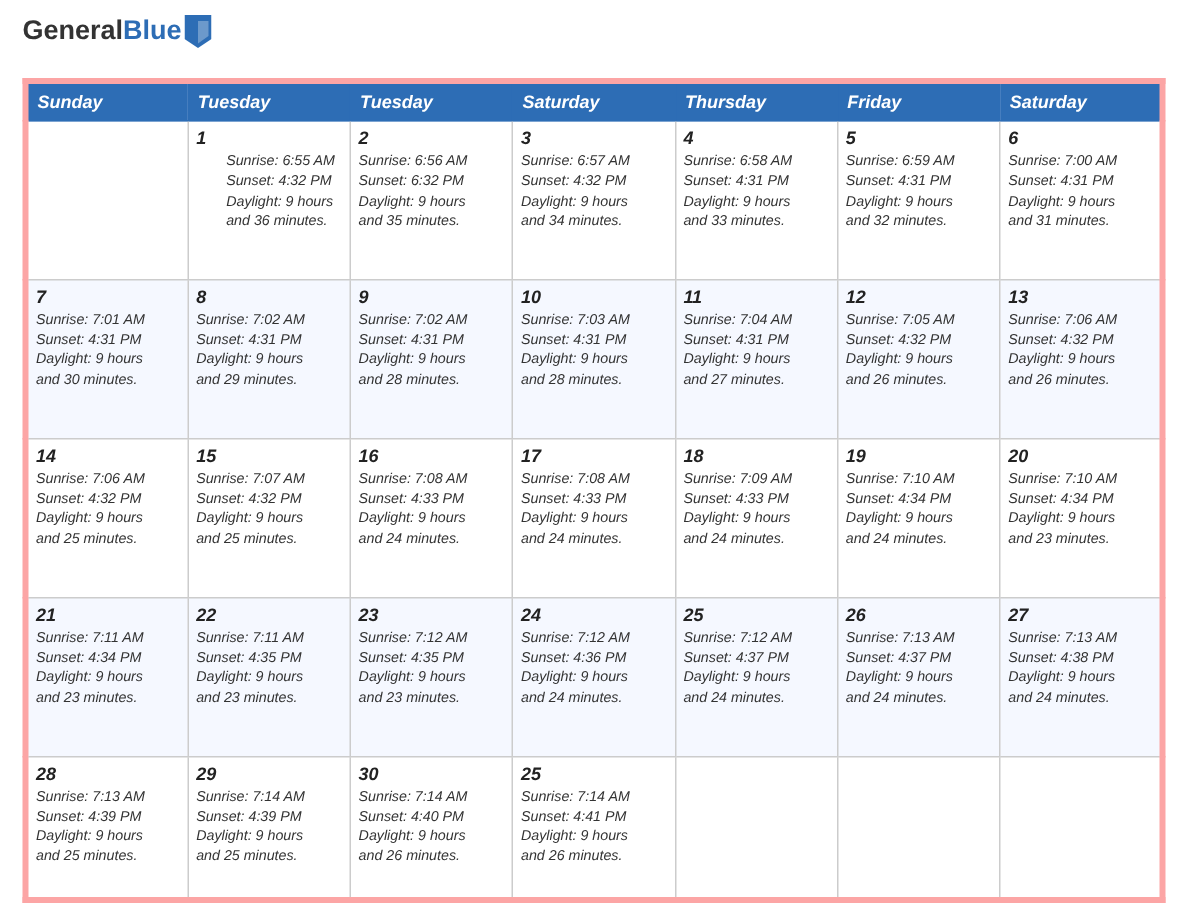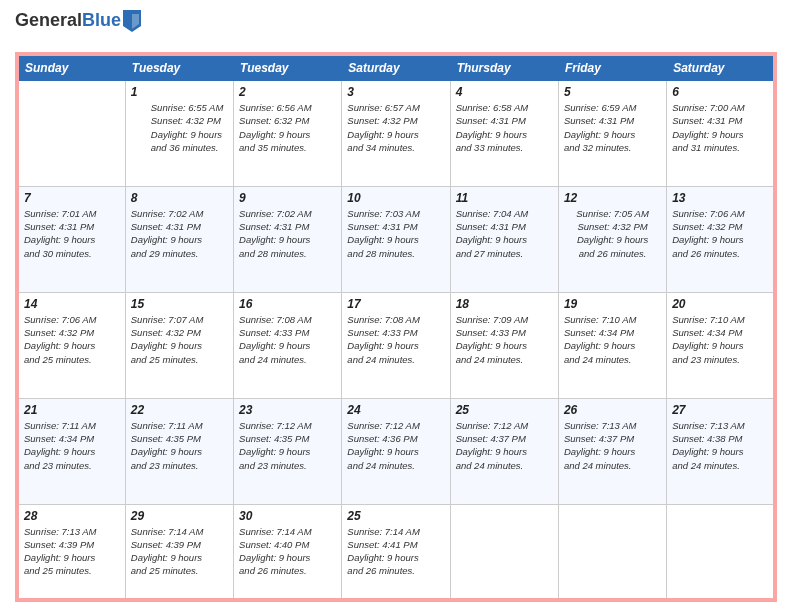--- a/index.html
+++ b/index.html
@@ -212,21 +212,21 @@
           </td>
           <td>
             <span class="day-num">11</span>
             <div class="day-info" style="white-space: pre-line;">Sunrise: 7:04 AM
 Sunset: 4:31 PM
 Daylight: 9 hours
 and 27 minutes.</div>
           </td>
           <td>
             <span class="day-num">12</span>
-            <div class="day-info" style="white-space: pre-line; text-align: center;">Sunrise: 7:05 AM
+            <div class="day-info" style="white-space: pre-line;">Sunrise: 7:05 AM
 Sunset: 4:32 PM
 Daylight: 9 hours
 and 26 minutes.</div>
           </td>
           <td>
             <span class="day-num">13</span>
             <div class="day-info" style="white-space: pre-line;">Sunrise: 7:06 AM
 Sunset: 4:32 PM
 Daylight: 9 hours
 and 26 minutes.</div>

